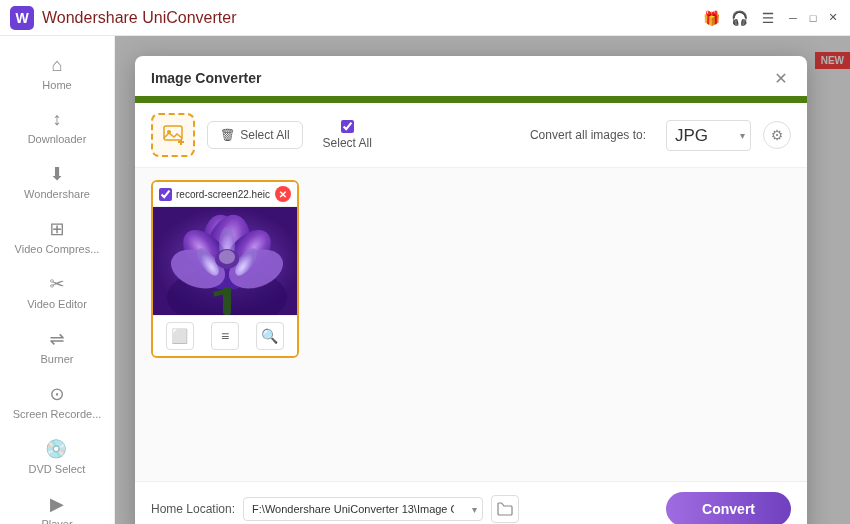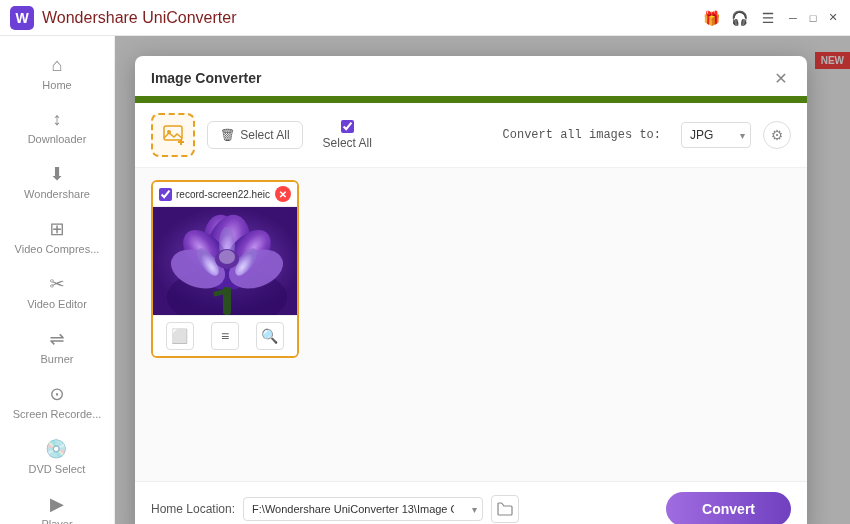--- a/index.html
+++ b/index.html
@@ -211,27 +211,26 @@
       font-size: 12px;
       color: #555;
       flex-direction: column;
     }
     .toolbar-checkbox-btn input { accent-color: #6c3fd6; }
     .convert-all-label {
       margin-left: auto;
       font-size: 12px;
       color: #555;
       margin-right: 8px;
-      font-family: Liberation Mono, monospace;
     }
     .format-select {
       padding: 5px 24px 5px 8px;
       border: 1px solid #ddd;
       border-radius: 4px;
-      font-size: 12px;
+      font-size: 17px;
       color: #333;
       background: white;
       appearance: none;
       cursor: pointer;
       min-width: 70px;
     }
     .format-select-wrapper {
       position: relative;
       display: inline-flex;
       align-items: center;

